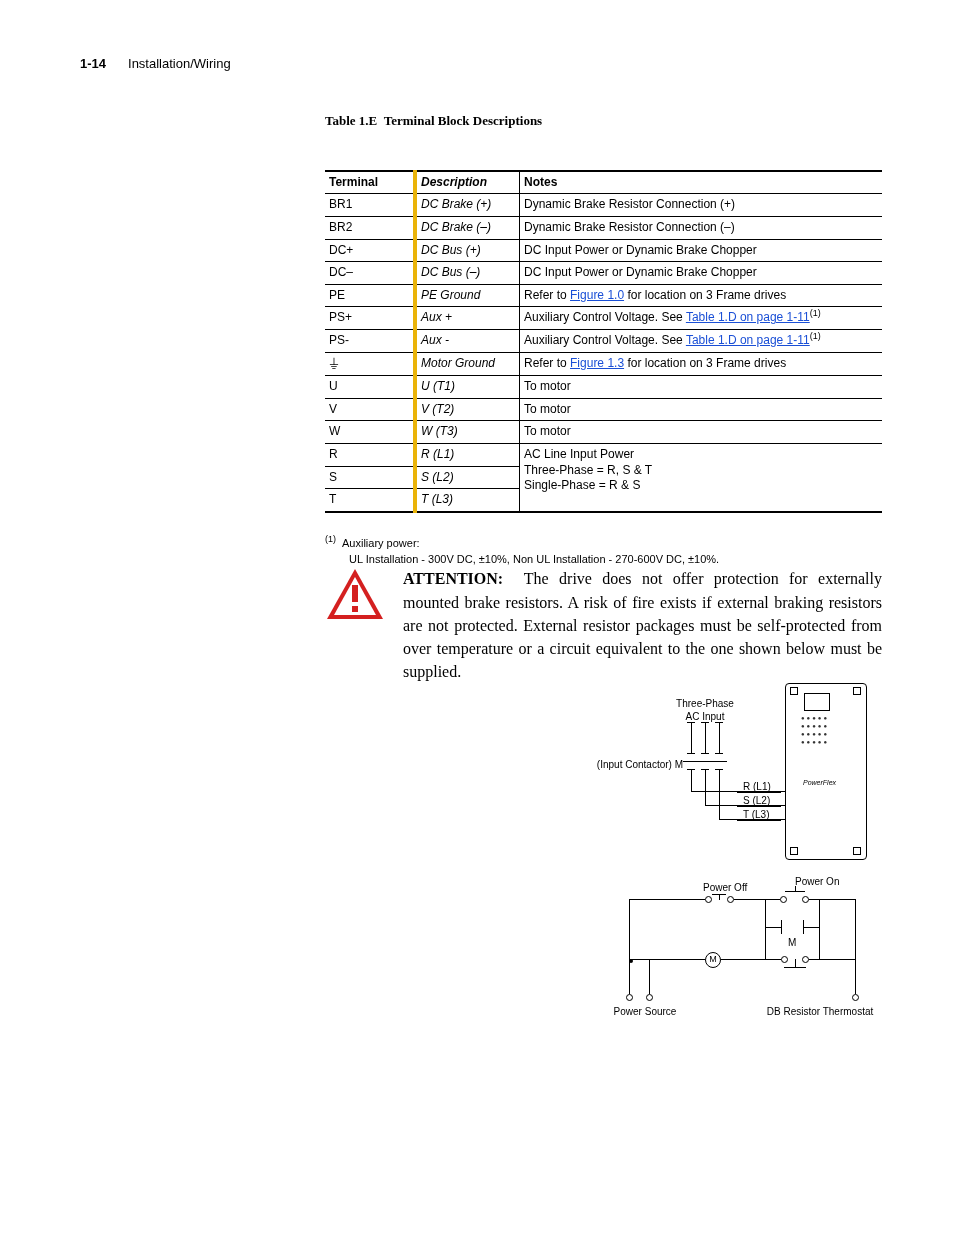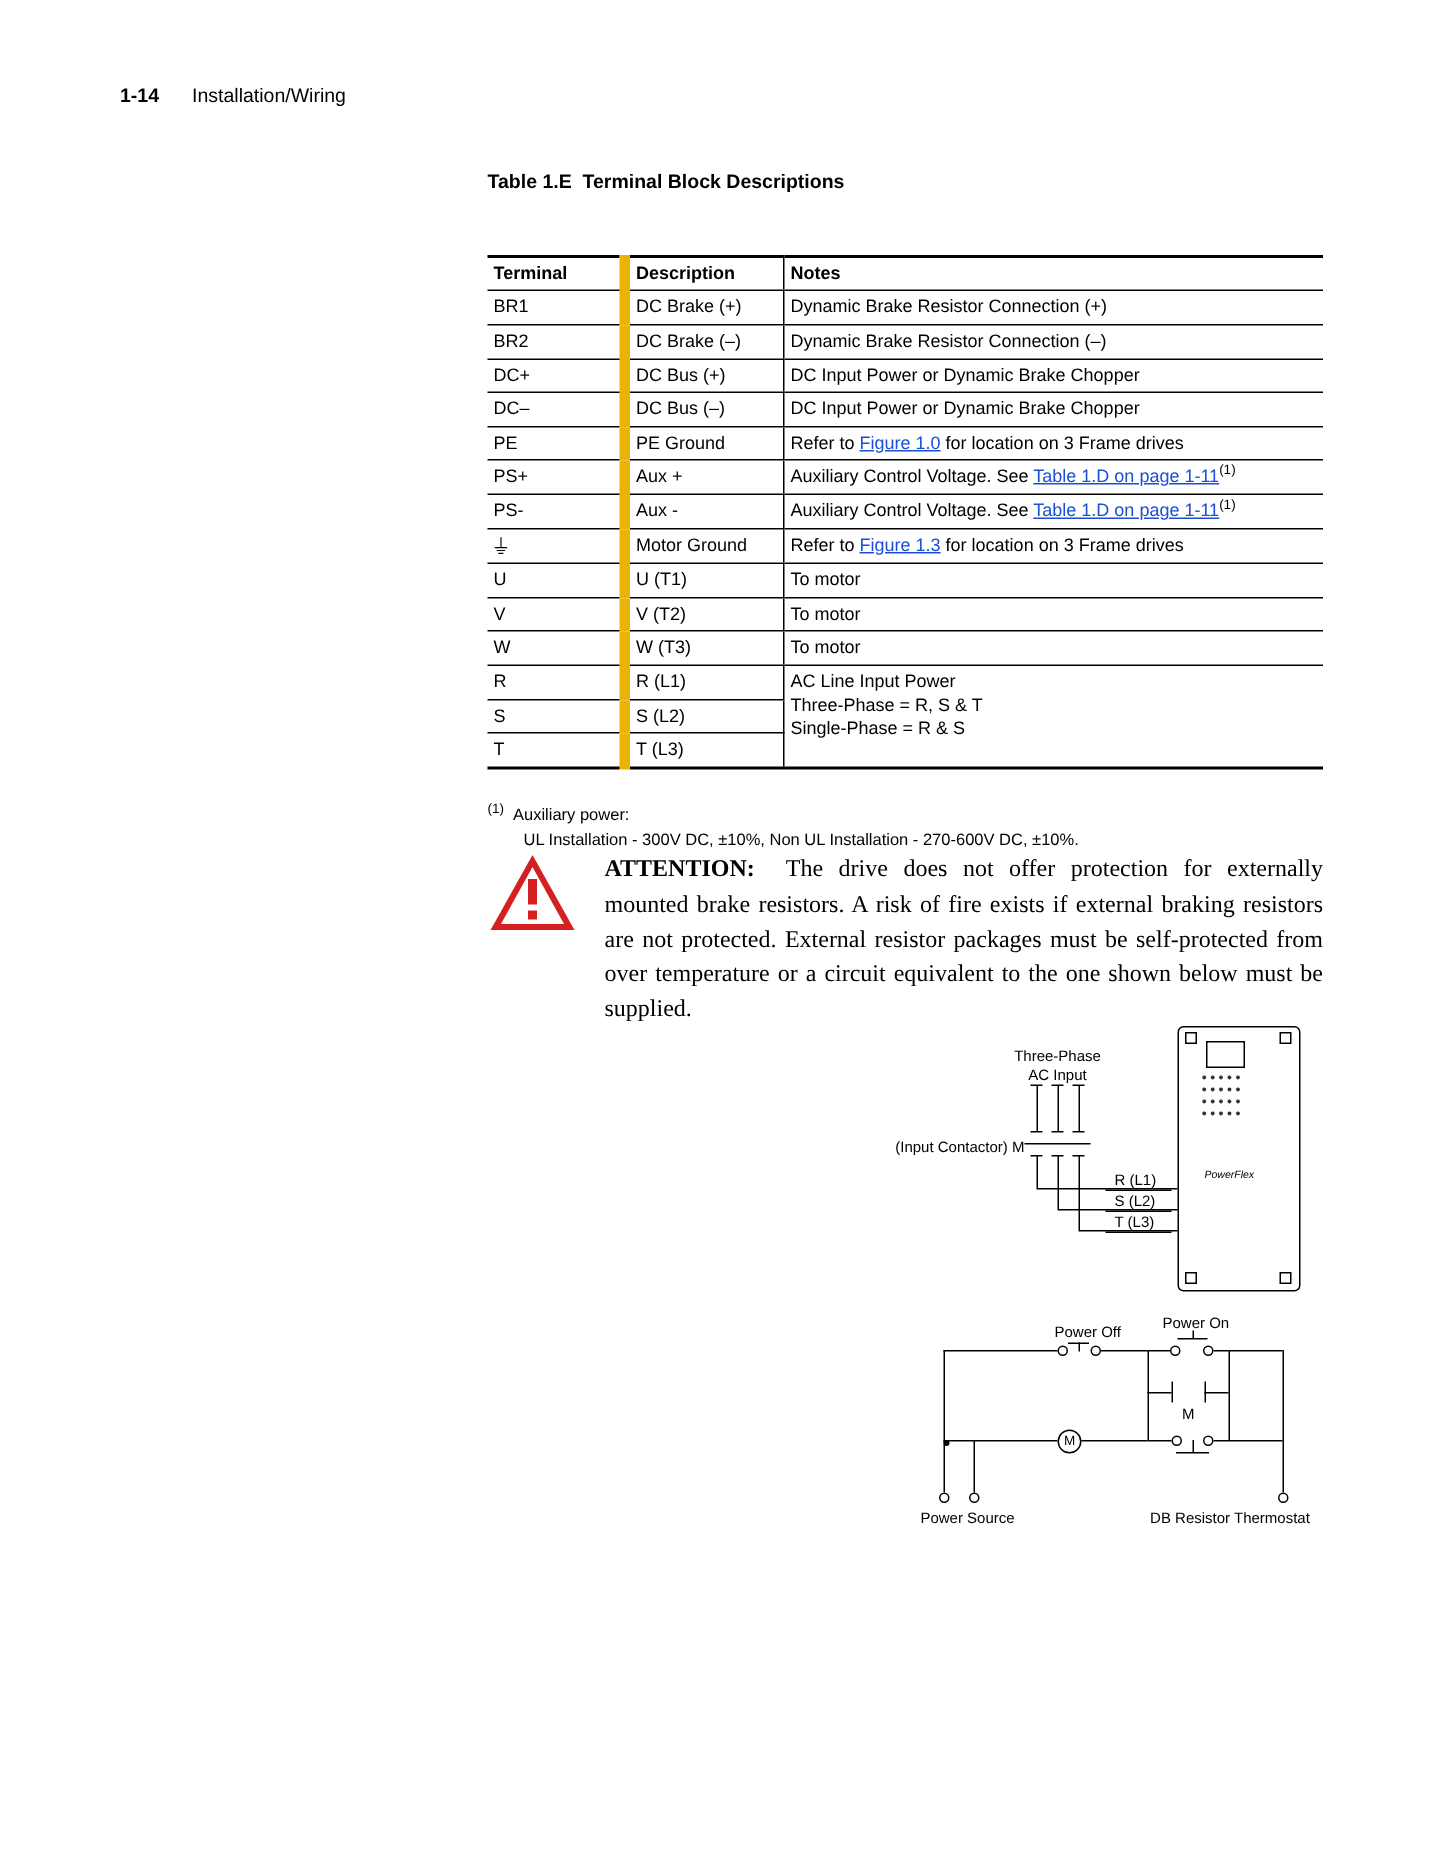--- a/index.html
+++ b/index.html
@@ -11,42 +11,42 @@
     width: 954px;
     box-sizing: border-box;
     line-height: 1.3;
   }
   .page-header {
     font-size: 13px;
     margin-bottom: 40px;
   }
   .page-num { font-weight: bold; margin-right: 22px; }
   .content { margin-left: 245px; }
-  .table-caption { font-weight: bold; font-size: 13px; margin-bottom: 4px; }
+  .table-caption { font-weight: bold; font-size: 13px; margin-bottom: 4px; font-family: Liberation Serif, serif; }
   table.term {
     border-collapse: collapse;
     width: 100%;
     font-size: 12px;
     margin-top: 40px;
   }
   table.term th {
     text-align: left;
     font-weight: bold;
     border-top: 2px solid #000;
     border-bottom: 1px solid #000;
     padding: 3px 4px;
     vertical-align: top;
   }
   table.term td {
     border-bottom: 1px solid #000;
     padding: 3px 4px;
     vertical-align: top;
   }
   table.term th:nth-child(1), table.term td:nth-child(1) { width: 80px; }
-  table.term th:nth-child(2), table.term td:nth-child(2) { width: 94px; border-left:7px solid #eab308;}
+  table.term th:nth-child(2), table.term td:nth-child(2) { width: 94px; border-left:4px solid #eab308;font-style:italic;}
   table.term th:nth-child(3), table.term td:nth-child(3) { border-left:1px solid #000;}
   table.term tr:last-child td { border-bottom: 2px solid #000; }
   a.xref { color: #1a4fd6; text-decoration: underline; }
   sup { font-size: 9px; vertical-align: super; line-height: 0; }
   .footnote { font-size: 11px; margin-top: 20px; line-height: 1.5; }
   .footnote-num { vertical-align: super; font-size: 9px; margin-right: 6px;}
   .footnote-indent { margin-left: 24px; }
   h2.section { font-size: 16px; font-weight: bold; margin: 28px 0 8px 0; }
   .attention-block { display: flex; align-items: flex-start; gap: 18px; }
   .attention-text {
@@ -247,21 +247,21 @@
     <div class="line hline" style="left:264px; top:136px; width:66px;"></div>
 
     <div class="dlabel" style="left:288px; top:97px;">R (L1)</div>
     <div class="line hline" style="left:282px; top:109px; width:44px;"></div>
     <div class="dlabel" style="left:288px; top:111px;">S (L2)</div>
     <div class="line hline" style="left:282px; top:123px; width:44px;"></div>
     <div class="dlabel" style="left:288px; top:125px;">T (L3)</div>
     <div class="line hline" style="left:282px; top:137px; width:44px;"></div>
 
     <div class="dlabel" style="left:248px; top:198px;text-align:center;">Power Off</div>
-    <div class="dlabel" style="left:320px; top:192px;">Power On</div>
+    <div class="dlabel" style="left:340px; top:192px;">Power On</div>
 
     <div class="line vline" style="left:174px; top:216px; height:95px;"></div>
     <div class="small-open-circ" style="left:171px; top:311px;"></div>
 
     <div class="line vline" style="left:400px; top:216px; height:95px;"></div>
     <div class="small-open-circ" style="left:397px; top:311px;"></div>
 
     <div class="line hline" style="left:174px; top:216px; width:76px;"></div>
 
     <div class="small-open-circ" style="left:250px; top:213px;"></div>

